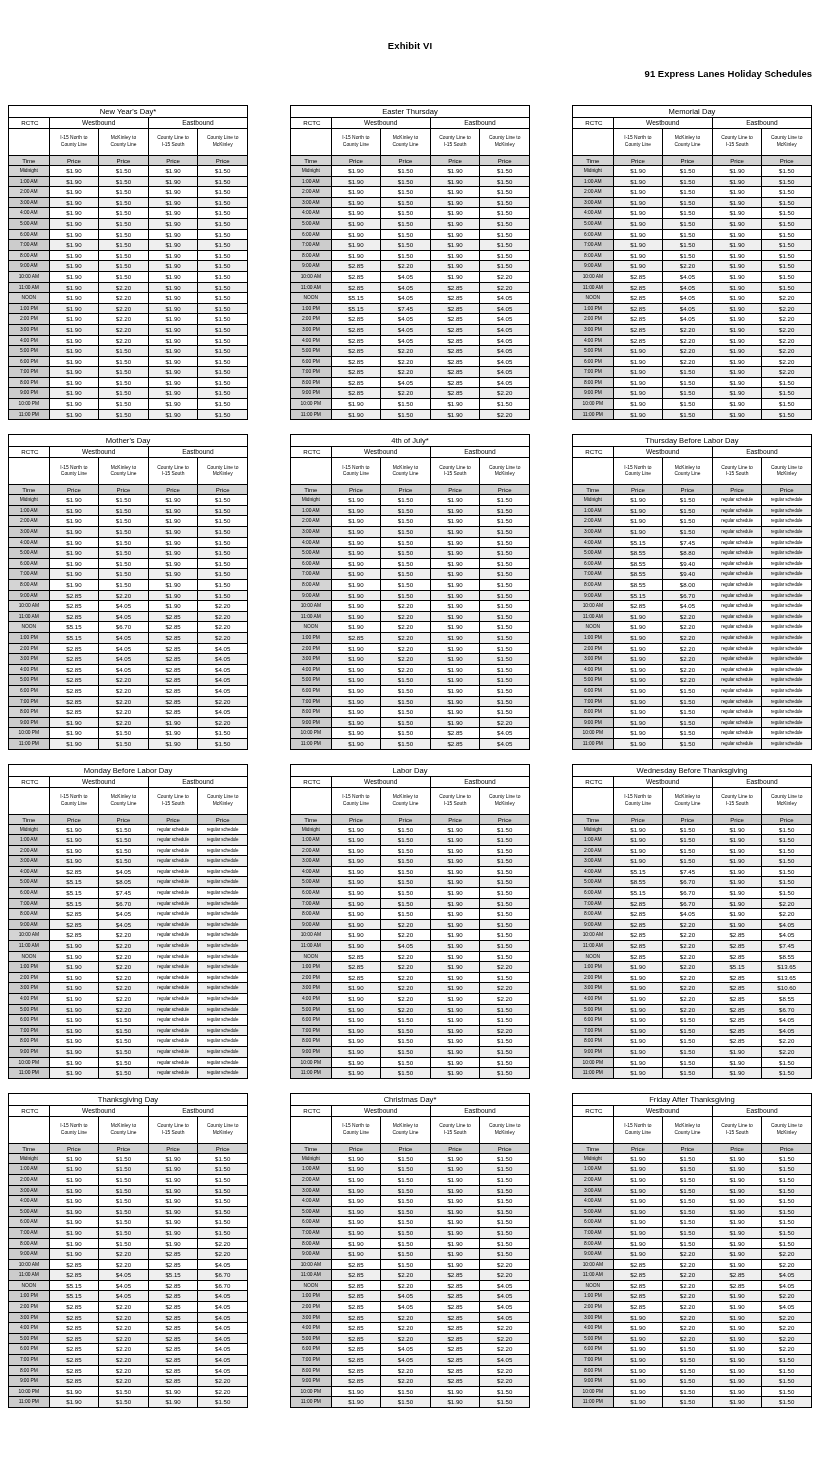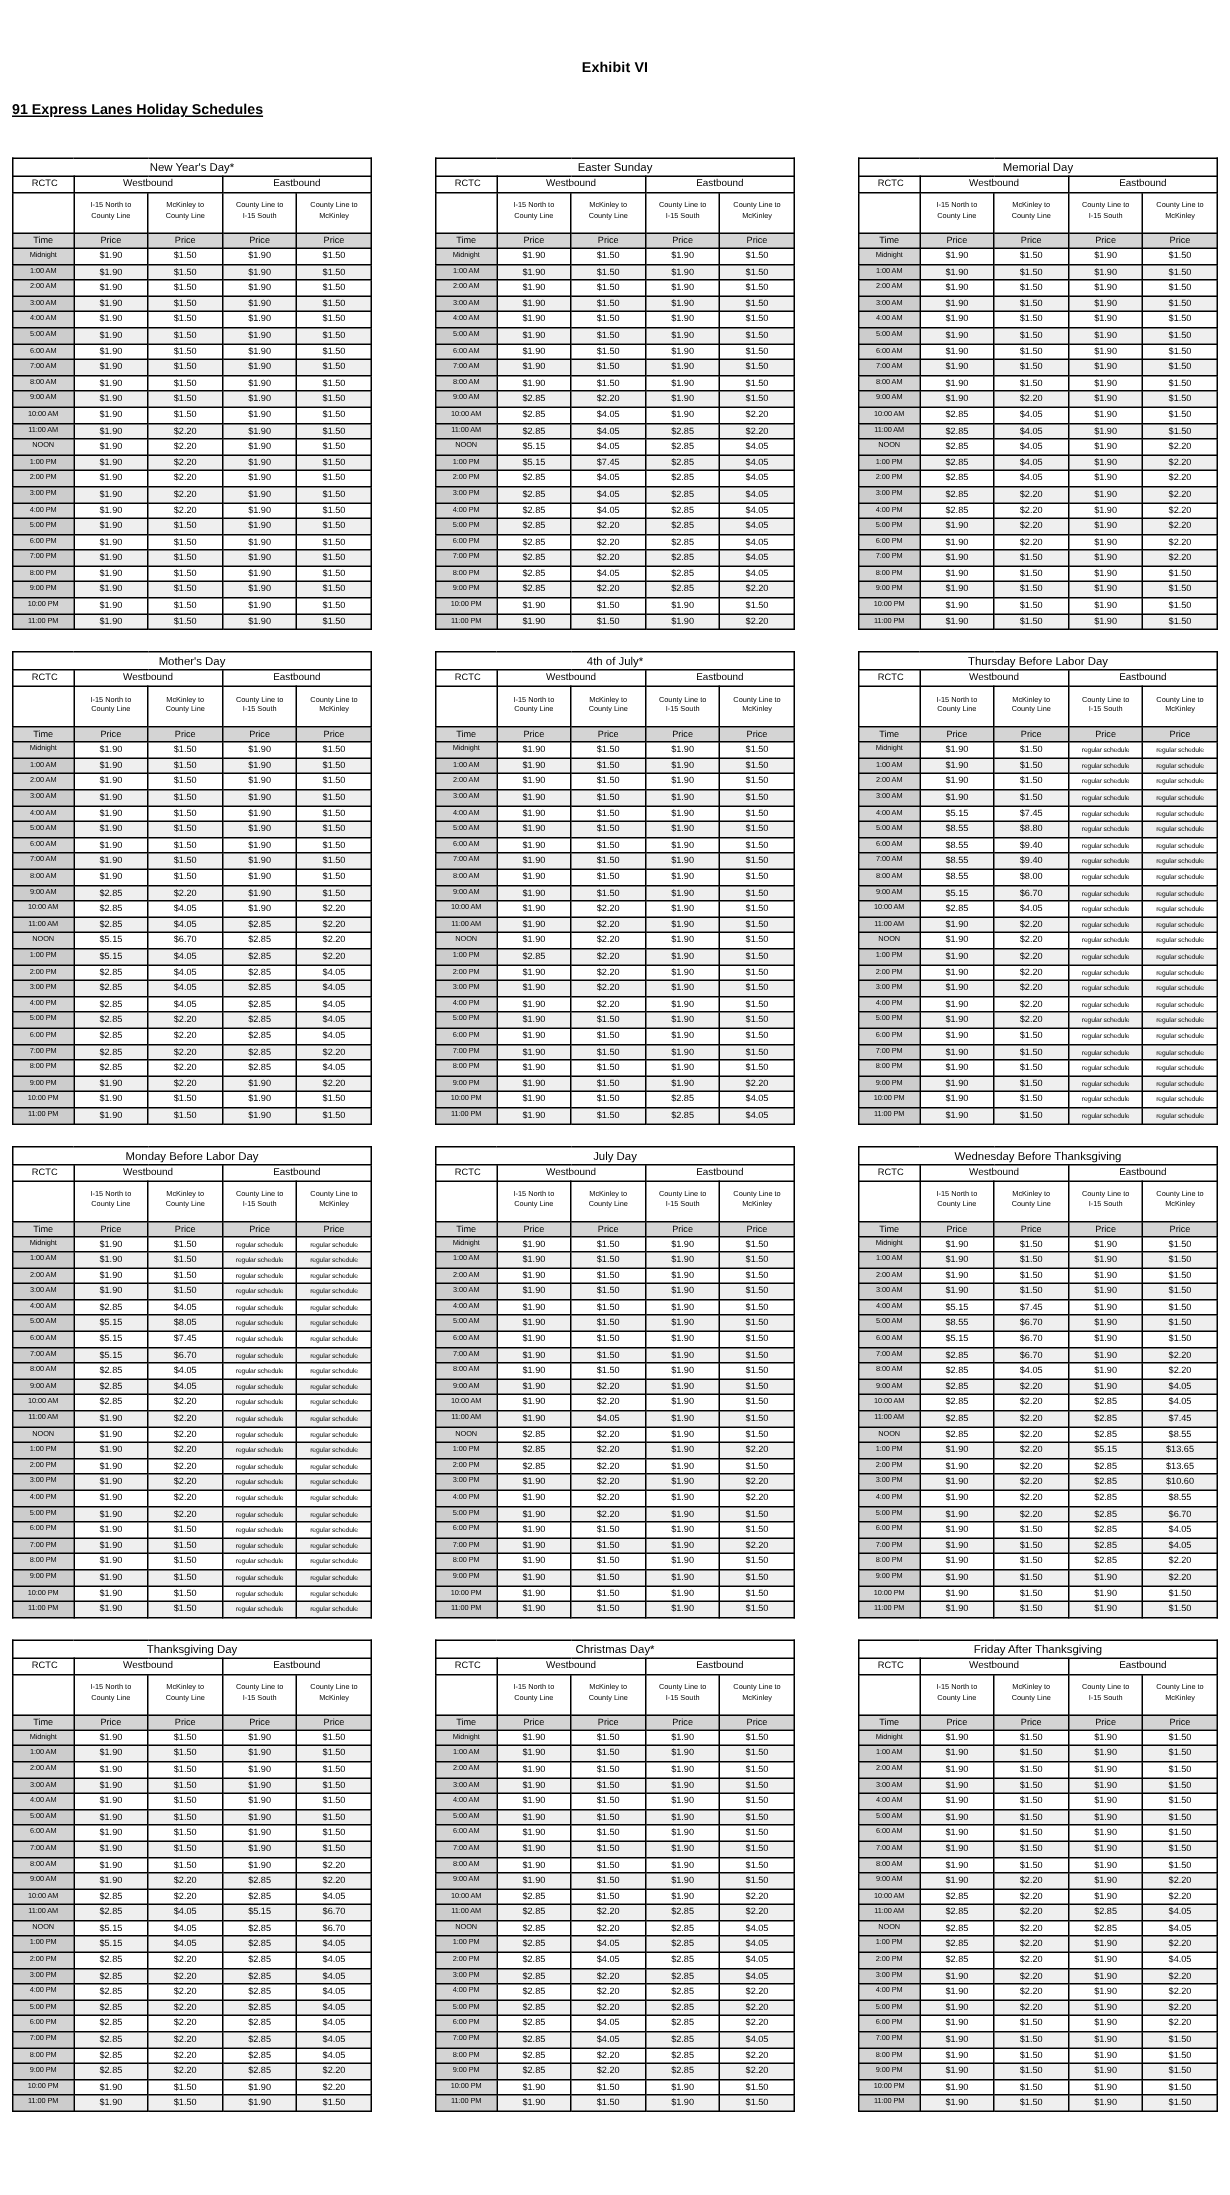--- a/index.html
+++ b/index.html
@@ -18,25 +18,24 @@
     position:relative;
   }
   .doc-title{
     text-align:center;
     font-size:9.5px;
     font-weight:bold;
     letter-spacing:0.1px;
     margin:0;
   }
   .doc-subtitle{
-    text-align:left;
+    text-align:right;
     font-size:9.5px;
     font-weight:bold;
     margin:17px 0 0 0;
-    text-decoration:underline;
   }
   .grid{
     margin-top:26px;
     display:grid;
     grid-template-columns:repeat(3, 240px);
     justify-content:space-between;
     row-gap:14px;
   }
   table.sched{
     border-collapse:collapse;
@@ -339,21 +338,21 @@
       <table class="sched">
         <colgroup>
           <col class="c-time">
           <col class="c-p">
           <col class="c-p">
           <col class="c-p">
           <col class="c-p">
         </colgroup>
         <tbody>
           <tr>
-            <td class="t-title" colspan="5">Easter Sunday</td>
+            <td class="t-title" colspan="5">Easter Thursday</td>
           </tr>
           <tr>
             <td class="t-rctc">RCTC</td>
             <td class="t-dir" colspan="2">Westbound</td>
             <td class="t-dir" colspan="2">Eastbound</td>
           </tr>
           <tr>
             <td class="t-seg"></td>
             <td class="t-seg">
               <span>I-15 North to</span>
@@ -1617,21 +1616,21 @@
       <table class="sched">
         <colgroup>
           <col class="c-time">
           <col class="c-p">
           <col class="c-p">
           <col class="c-p">
           <col class="c-p">
         </colgroup>
         <tbody>
           <tr>
-            <td class="t-title" colspan="5">July Day</td>
+            <td class="t-title" colspan="5">Labor Day</td>
           </tr>
           <tr>
             <td class="t-rctc">RCTC</td>
             <td class="t-dir" colspan="2">Westbound</td>
             <td class="t-dir" colspan="2">Eastbound</td>
           </tr>
           <tr>
             <td class="t-seg"></td>
             <td class="t-seg">
               <span>I-15 North to</span>

